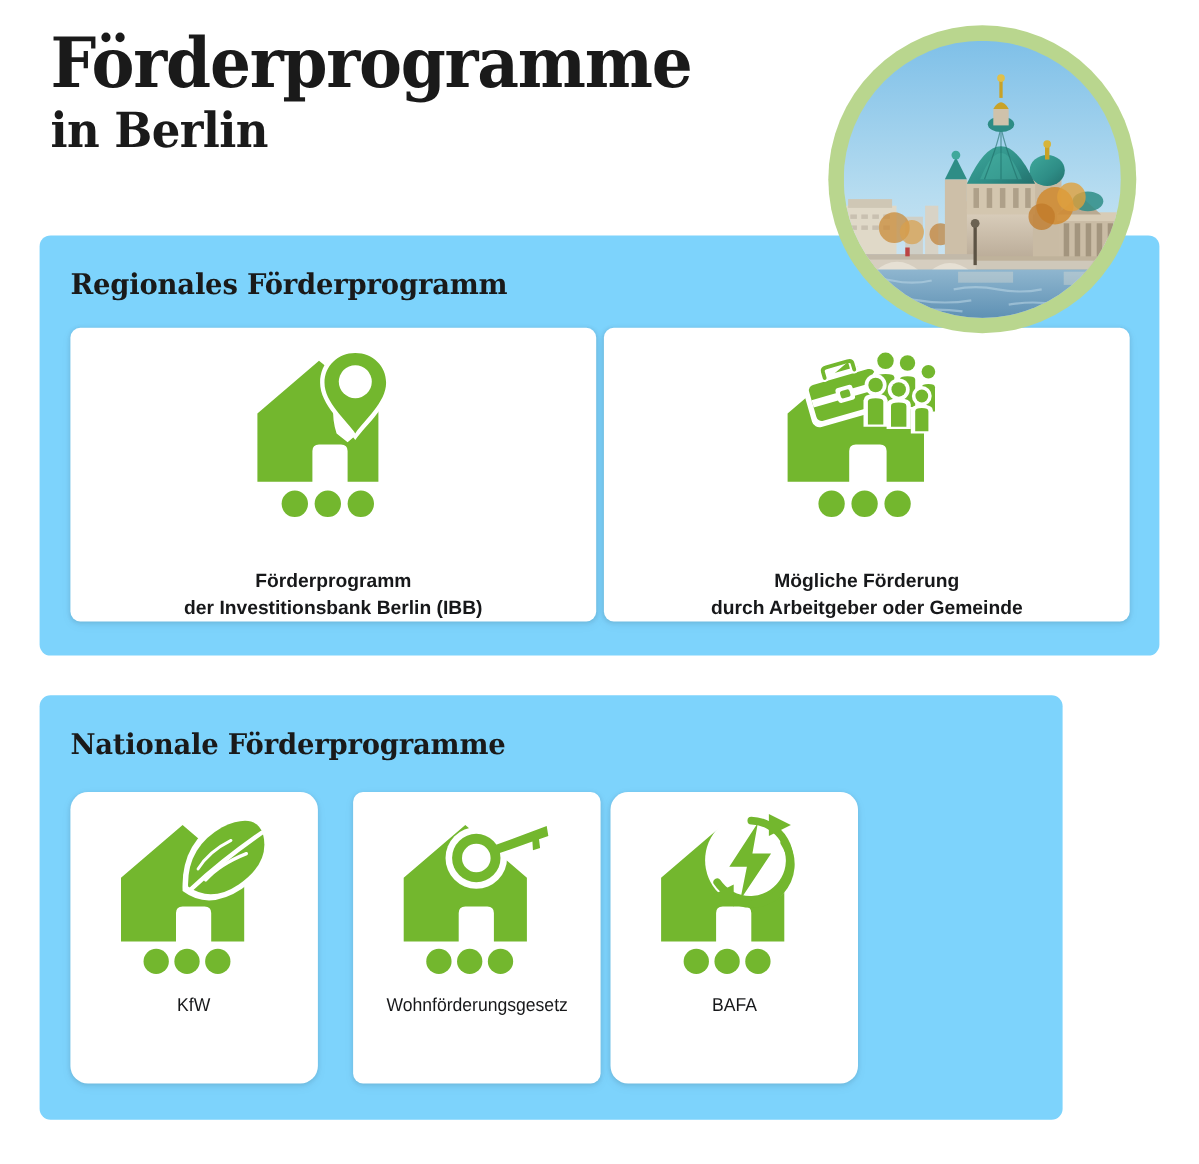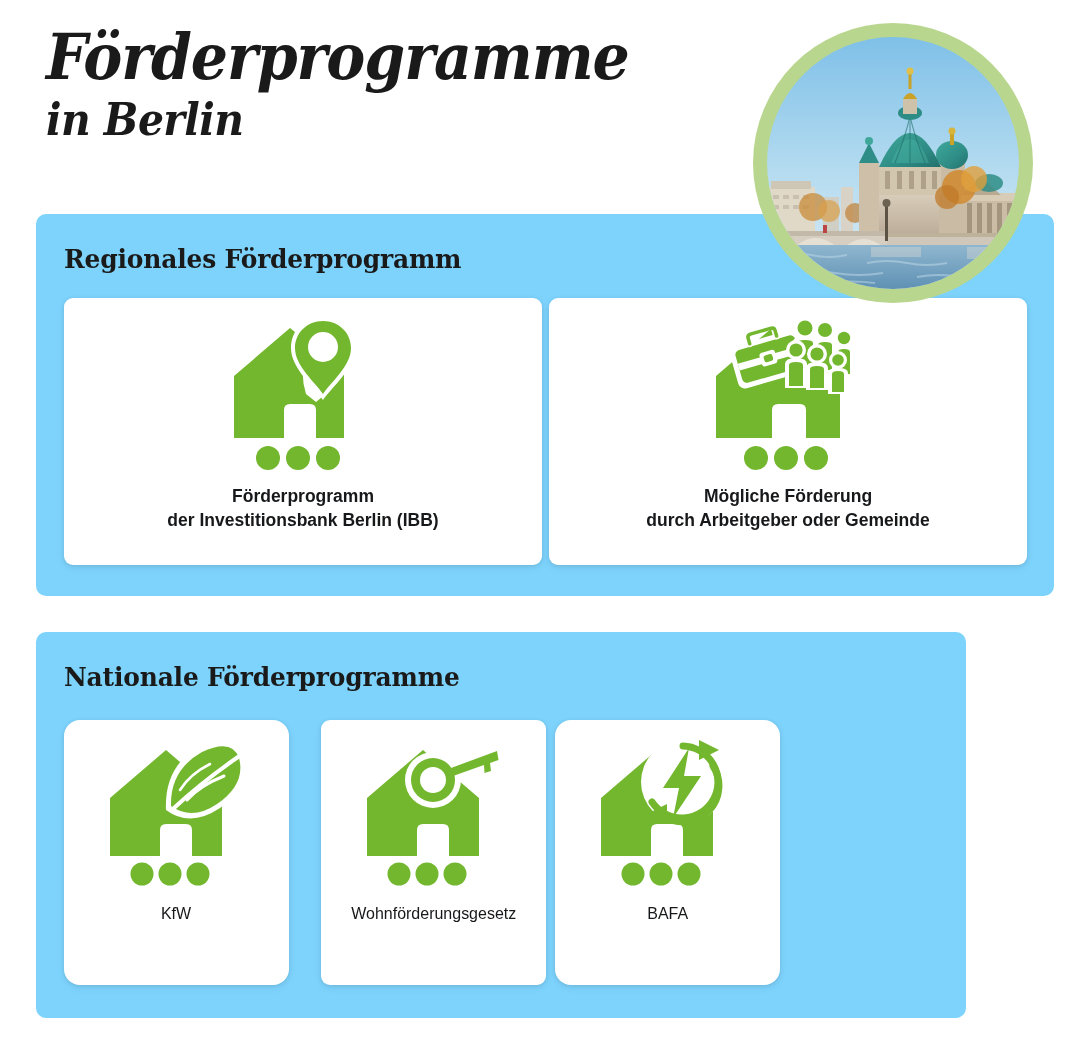--- a/index.html
+++ b/index.html
@@ -6,21 +6,21 @@
   body{
     width:1090px;height:1058px;
     background:#ffffff;
     font-family:"Liberation Sans", sans-serif;
     position:relative;overflow:hidden;
     -webkit-font-smoothing:antialiased;
   }
   .page{position:relative;width:1090px;height:1058px;}
 
   
-  .title-block{position:absolute;left:46px;top:24px;width:700px;font-style:italic;}
+  .title-block{position:absolute;left:46px;top:24px;width:700px;}
   .title-main{
     font-family:"DejaVu Serif", serif;
     font-weight:bold;
     font-size:63px;
     line-height:66px;
     color:#1a1a1a;
     letter-spacing:-1.2px;
     transform:scaleX(0.93);
     transform-origin:left center;
     white-space:nowrap;
@@ -75,21 +75,21 @@
 
   
   .card{
     position:absolute;
     background:#ffffff;
     border-radius:9px;
     box-shadow:0 1px 4px rgba(0,0,0,0.10), 0 3px 10px rgba(0,0,0,0.05);
     display:flex;flex-direction:column;
     align-items:center;justify-content:flex-start;
   }
-  .card-wide{width:478px;height:267px;top:84px;}
+  .card-wide{width:478px;height:267px;top:84px;gap:32px;}
   #card-ibb{left:28px;}
   #card-arbeitgeber{left:513px;}
 
   .card-small{width:225px;height:265px;top:88px;}
   #card-kfw{left:28px;border-radius:16px;}
   #card-wohn{left:275px;margin-left:10px;}
   #card-bafa{left:519px;border-radius:16px;}
 
   .icon-slot{
     display:flex;align-items:center;justify-content:center;

